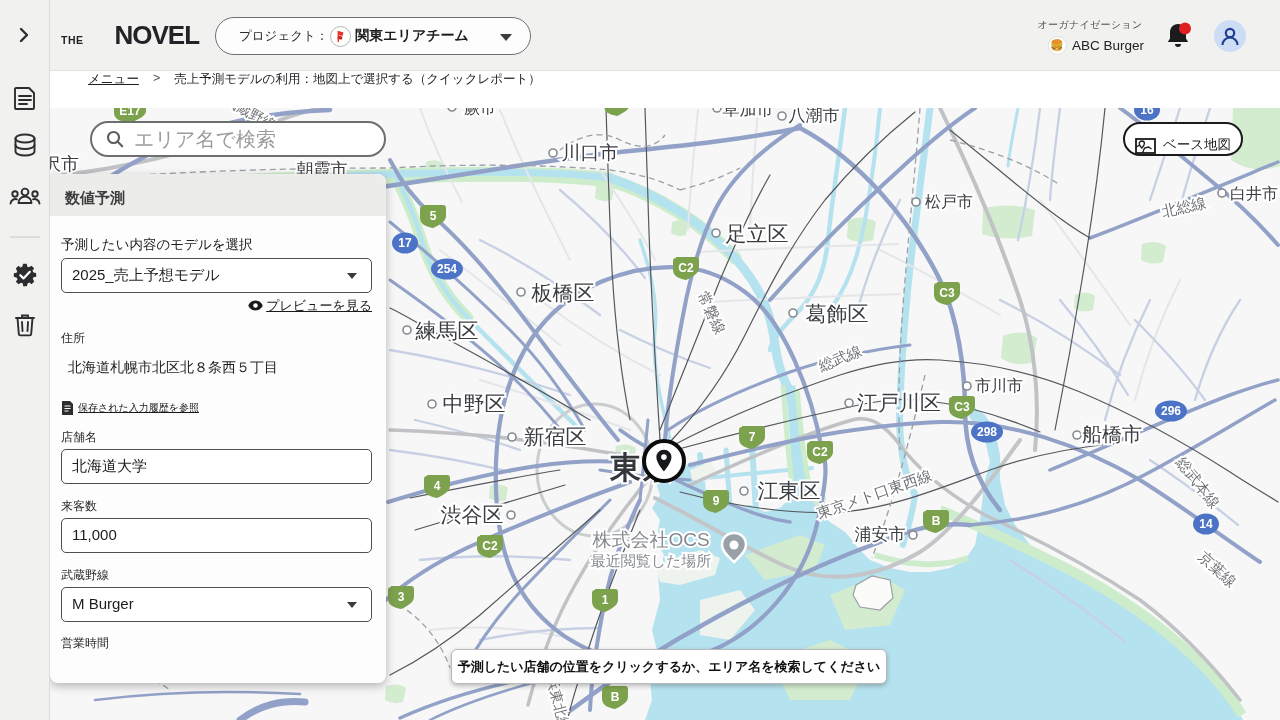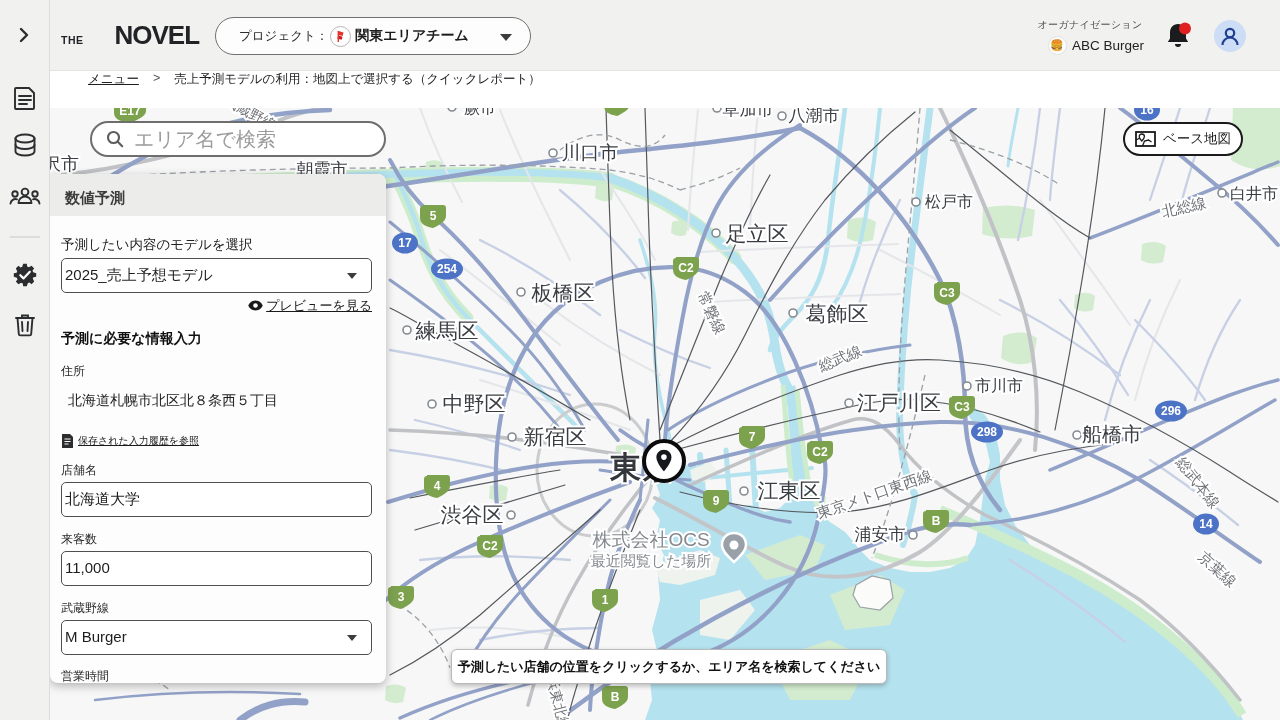--- a/index.html
+++ b/index.html
@@ -41,38 +41,38 @@
   #panel { position:absolute; left:50px; top:174px; width:336px; height:509px;
     background:#fdfdfd; border-radius:0 8px 8px 8px; z-index:10;
     box-shadow:0 3px 10px rgba(0,0,0,0.28); font-size:14px; color:#222; }
   #panel { overflow:hidden; }
   #panel .hd { height:42px; background:#ececeb; border-radius:0 8px 0 0;
     line-height:47px; padding-left:15px; font-weight:bold; font-size:15px; color:#3c3c3c;}
   #panel .body { padding:0 14px 0 11px; }
   .flabel { font-size:13.5px; line-height:14px; color:#202020; margin:22px 0 6px 0; }
   .slabel { font-size:12px; line-height:12px; color:#2a2a2a; margin:16px 0 6px 0; }
   .selbox, .inpbox { position:relative; height:35px; border:1.5px solid #4f4f4f; border-radius:5px;
-    background:#fff; line-height:32px; padding-left:3px; font-size:15px; color:#1d1d1d; }
+    background:#fff; line-height:32px; padding-left:10px; font-size:15px; color:#1d1d1d; }
   .selbox .caret { position:absolute; right:14px; top:14px; width:0; height:0;
     border-left:5.5px solid transparent; border-right:5.5px solid transparent;
     border-top:6.5px solid #3c3c3c; }
   .prevlink { text-align:right; font-size:13px; line-height:15px; height:15px; margin-top:5px; color:#1a1a1a; }
   .prevlink span { text-decoration:underline; }
   .bold-h { font-weight:bold; font-size:14px; line-height:15px; color:#111; margin-top:18px; }
   .addr { font-size:14px; line-height:14px; color:#1d1d1d; margin:16px 0 0 7px; }
   .histlink { font-size:10px; line-height:14px; height:16px; color:#1a1a1a; margin-top:26px; display:flex; align-items:center;}
   .histlink span { text-decoration:underline; margin-left:4px;}
   
   #search { position:absolute; left:90px; top:121px; width:296px; height:36px;
     border:2px solid #6e6e6e; border-radius:18px; background:#fff; z-index:12;
     display:flex; align-items:center; }
   #search .ph { color:#9b9b9b; font-size:20px; margin-left:10px; }
   #basemap { position:absolute; left:1123px; top:122px; width:120px; height:34px;
     border:2.5px solid #1a1a1a; border-radius:17px; background:#fff; z-index:12;
-    display:flex; align-items:center; justify-content:center; font-size:13.5px; color:#1a1a1a; }
+    display:flex; align-items:flex-end; justify-content:center; font-size:13.5px; color:#1a1a1a; }
   #tooltip { position:absolute; left:451px; top:649px; width:436px; height:35px;
     background:#fff; border:1px solid #b9b9b9; border-radius:6px; z-index:12;
     box-shadow:0 2px 5px rgba(0,0,0,0.25);
     display:flex; align-items:center; justify-content:center;
     font-size:13px; font-weight:bold; color:#111; white-space:nowrap; }
 </style>
 </head>
 <body>
 <div id="stage">
 <svg id="map" viewBox="50 108 1230 612" width="1230" height="612" xmlns="http://www.w3.org/2000/svg">
@@ -445,21 +445,20 @@
   </div>
   <div id="panel">
     <div class="hd">数値予測</div>
     <div class="body">
       <div class="flabel">予測したい内容のモデルを選択</div>
       <div class="selbox">2025_売上予想モデル<span class="caret"></span></div>
       <div class="prevlink"><svg width="15" height="11" viewBox="0 0 15 11" style="vertical-align:-1px">
             <path d="M7.5,0.5 C3.5,0.5 1,3.5 0.3,5.5 C1,7.5 3.5,10.5 7.5,10.5 s6.5,-3 7.2,-5 C14,3.5 11.5,0.5 7.5,0.5 z" fill="#1a1a1a"></path>
             <circle cx="7.5" cy="5.5" r="2.3" fill="#fff"></circle>
           </svg> <span>プレビューを見る</span></div>
-      <div class="bold-h">予測に必要な情報入力</div>
       <div class="slabel" style="margin-top:19px;">住所</div>
       <div class="addr">北海道札幌市北区北８条西５丁目</div>
       <div class="histlink">
           <svg width="13" height="16" viewBox="0 0 13 16">
             <path d="M1,1 h8 l3,3 v11 h-11 z" fill="#2c2d2f"></path>
             <path d="M3.5,6 h6 M3.5,8.5 h6 M3.5,11 h4" stroke="#fff" stroke-width="1.1"></path>
           </svg>
           <span>保存された入力履歴を参照</span>
         </div>
       <div class="slabel" style="margin-top:15px;">店舗名</div>

